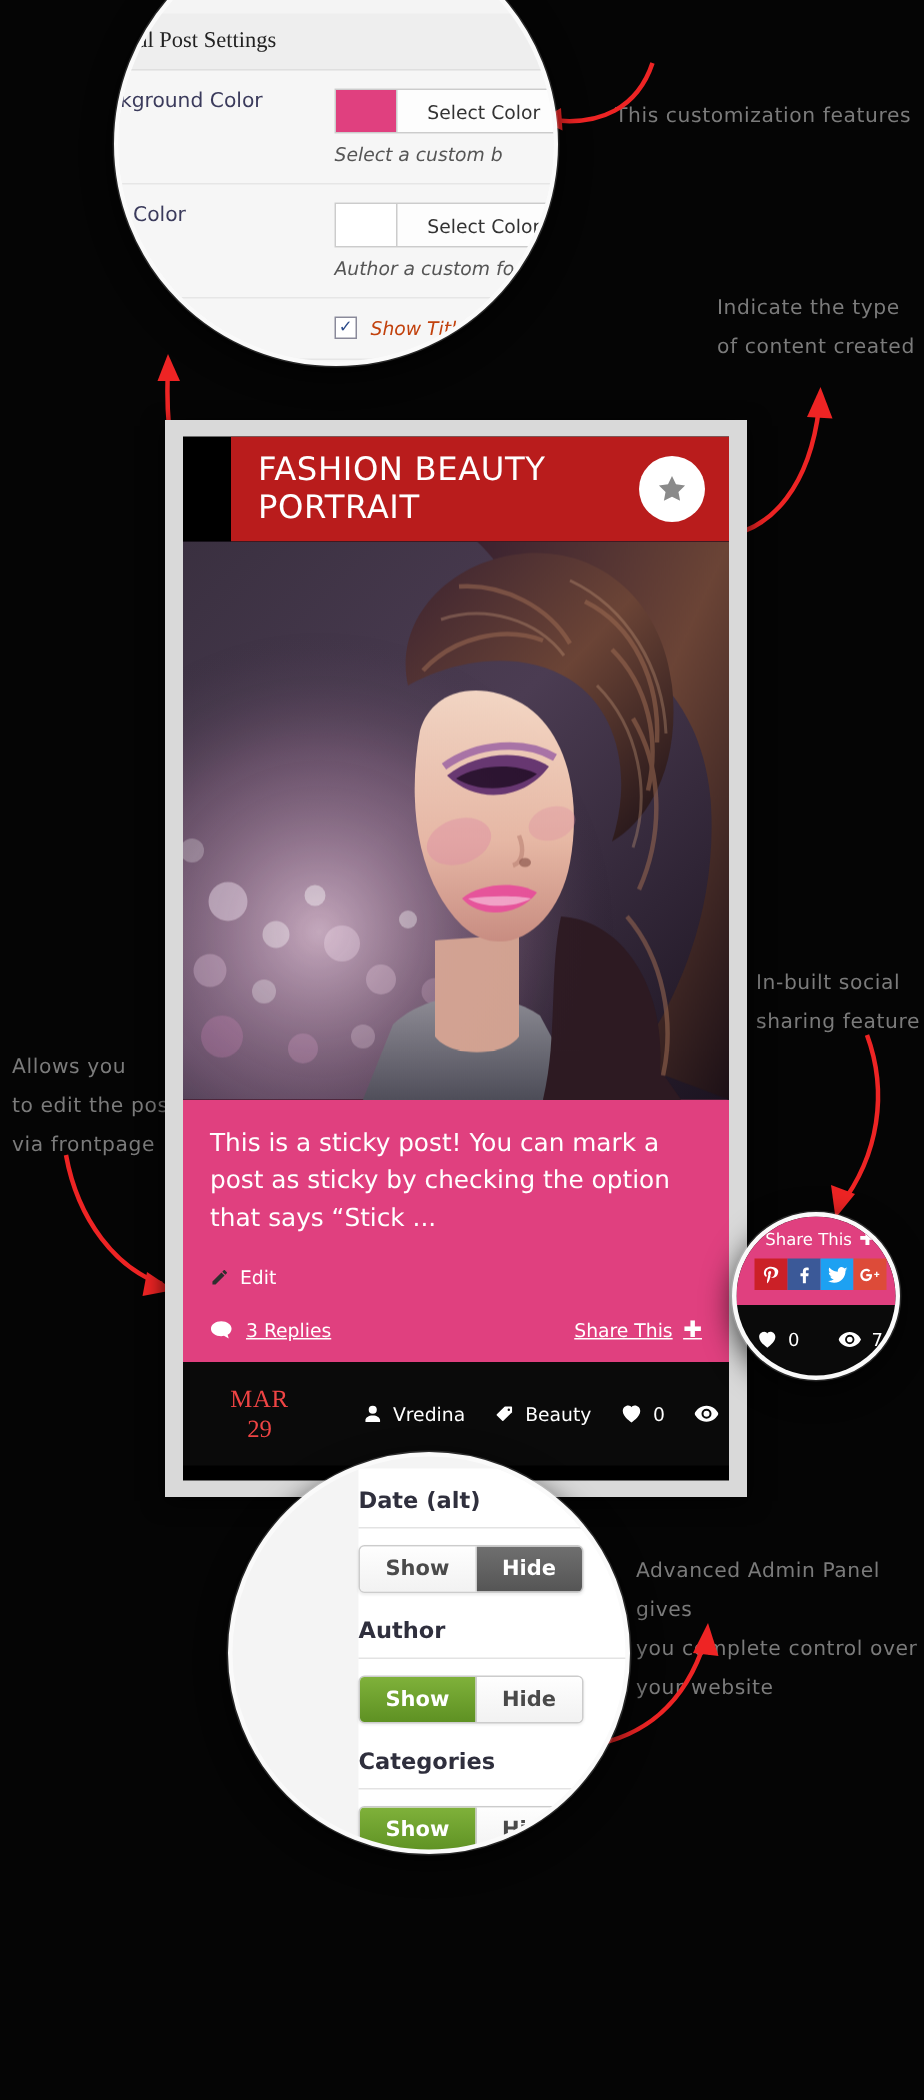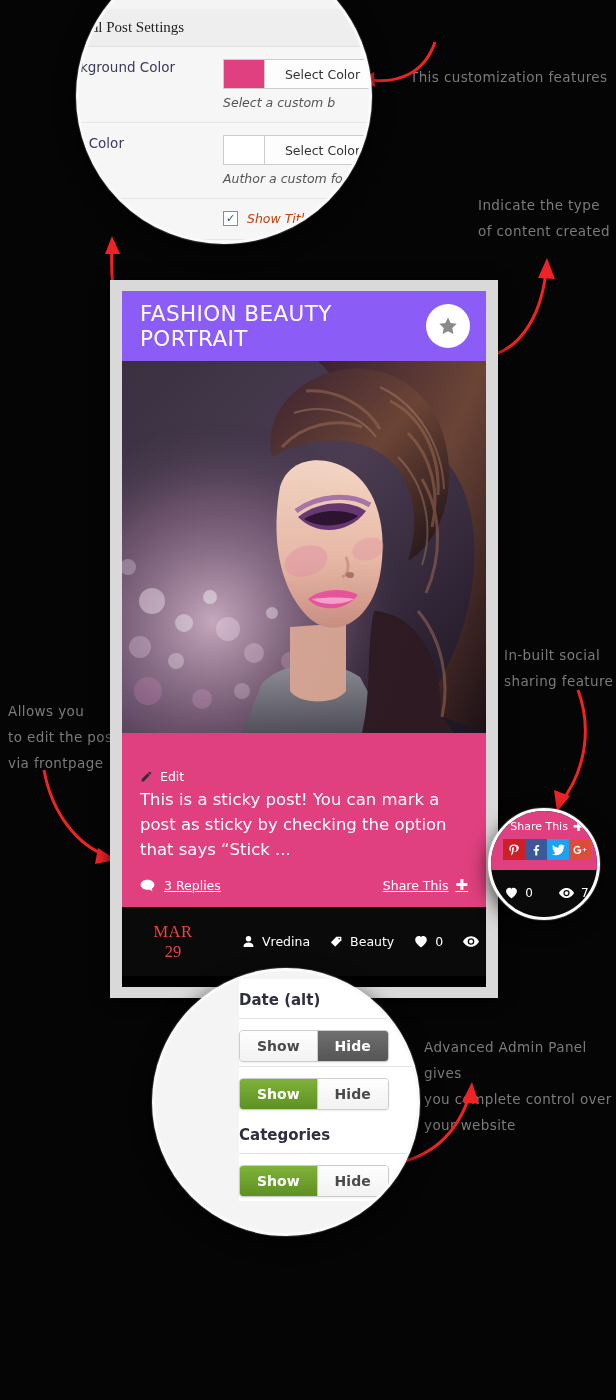--- a/index.html
+++ b/index.html
@@ -27,22 +27,22 @@
   
   #post-card-frame{
     position:absolute; left:110px; top:280px; width:388px; height:718px;
     background:#d9d9d9; padding:11px 12px 11px 12px;
     box-shadow:0 3px 14px rgba(0,0,0,.8);
   }
   #post-card{ width:100%; height:100%; position:relative; overflow:hidden;
     background:#000; }
 
   #post-header{
-    background:#8b5cf6; height:70px; display:flex; align-items:center;
-    justify-content:space-between; padding:0 16px 0 18px; position:relative;
+    background:#b91c1c; height:70px; display:flex; align-items:center;
+    justify-content:space-between; padding:0 16px 0 18px; position:relative;margin-left:32px;
   }
   #post-title{
     color:#fff; font-size:21.5px; letter-spacing:.4px; font-weight:400;
     text-transform:uppercase; font-family:"DejaVu Sans", sans-serif;
   }
   #format-badge{
     width:44px; height:44px; border-radius:50%; background:#fff;
     display:flex; align-items:center; justify-content:center; flex:0 0 auto;
   }
   #format-badge svg{ display:block; }
@@ -288,32 +288,32 @@
           <path d="M276 96 C304 124 312 168 300 204"></path>
           <path d="M172 52 C202 42 236 52 254 76"></path>
         </g>
 
         <rect width="364" height="372" fill="none"></rect>
         <path d="M0 0 H364 V372 H0 Z" fill="url(#bokehGlow)" opacity=".12"></path>
       </svg>
     </div>
 
     <div id="post-body">
+      <div id="post-excerpt">This is a sticky post! You can mark a post as sticky by checking the option that says “Stick ...</div>
+
       <div id="edit-row">
         <a class="edit-link" href="#">
           <span>
             <svg width="13" height="13" viewBox="0 0 24 24" class="ic">
                 <path fill="#2f2f2f" d="M3 17.2V21h3.8L17.9 9.9l-3.8-3.8L3 17.2zM20.7 7.1c.4-.4.4-1 0-1.4l-2.4-2.4c-.4-.4-1-.4-1.4 0l-1.8 1.8 3.8 3.8 1.8-1.8z"></path>
               </svg>
           </span>
           <span>Edit</span>
         </a>
       </div>
-
-      <div id="post-excerpt">This is a sticky post! You can mark a post as sticky by checking the option that says “Stick ...</div>
 
       <div id="engage-row">
         <a class="replies" href="#">
           <span>
             <svg width="15" height="14" viewBox="0 0 24 22" class="ic">
                 <path fill="#fff" d="M12 1C6 1 1 4.6 1 9s5 8 11 8c1 0 2-.1 2.9-.3L20 19.5l-1.2-4C21.4 14 23 11.7 23 9c0-4.4-5-8-11-8z"></path>
               </svg>
           </span>
           <span>3 Replies</span>
         </a>
@@ -425,20 +425,21 @@
       <div style="position:relative">
         <div class="btn-group">
           <div class="btn">Show</div>
           <div class="btn on-gray">Hide</div>
         </div>
         
       </div>
     </div>
 
     <div class="toggle-group">
+      <div class="toggle-title">Author</div>
       <div class="toggle-sep"></div>
       <div style="position:relative">
         <div class="btn-group">
           <div class="btn on-green">Show</div>
           <div class="btn">Hide</div>
         </div>
         
       </div>
     </div>
 

